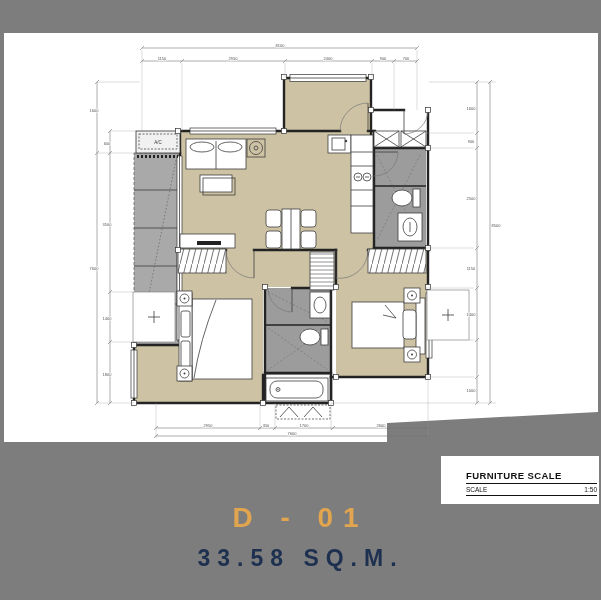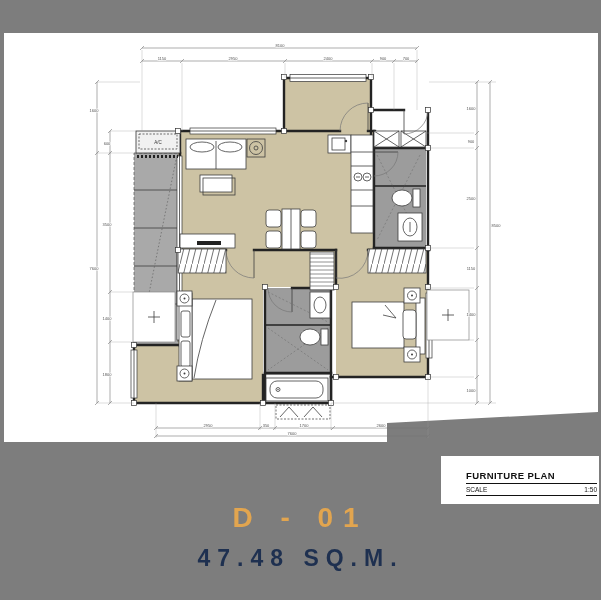--- a/index.html
+++ b/index.html
@@ -398,23 +398,23 @@
     </g>
     <text class="dim" x="208" y="426.5">2950</text>
     <text class="dim" x="266" y="426.5">350</text>
     <text class="dim" x="304" y="426.5">1700</text>
     <text class="dim" x="381" y="426.5">2600</text>
     <text class="dim" x="292" y="434.5">7600</text>
   </g>
 </svg>
 
 <div class="titleblock">
-  <div class="tb-title">FURNITURE PLAN</div>
+  <div class="tb-title">FURNITURE SCALE</div>
   <div class="tb-rule"></div>
   <div class="tb-row">
     <span class="tb-scale">SCALE</span>
     <span class="tb-scaleval">1:50</span>
   </div>
   <div class="tb-rule2"></div>
 </div>
 
 <div class="unit-code">D - 01</div>
-<div class="unit-area">47.48 SQ.M.</div>
+<div class="unit-area">33.58 SQ.M.</div>
 
 </body></html>

